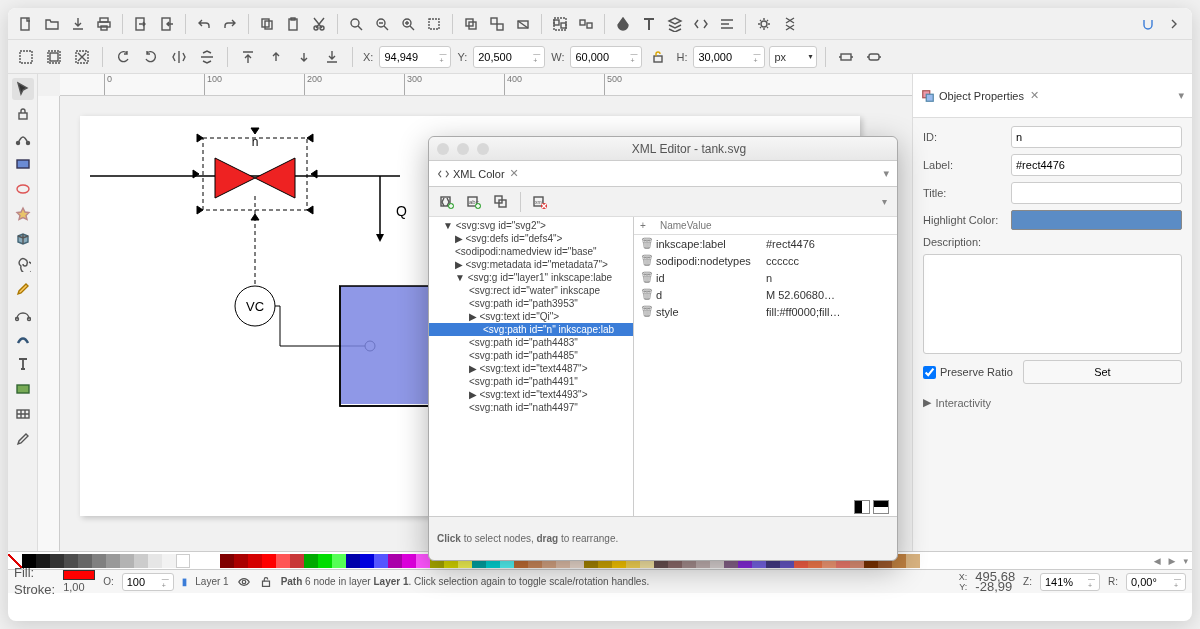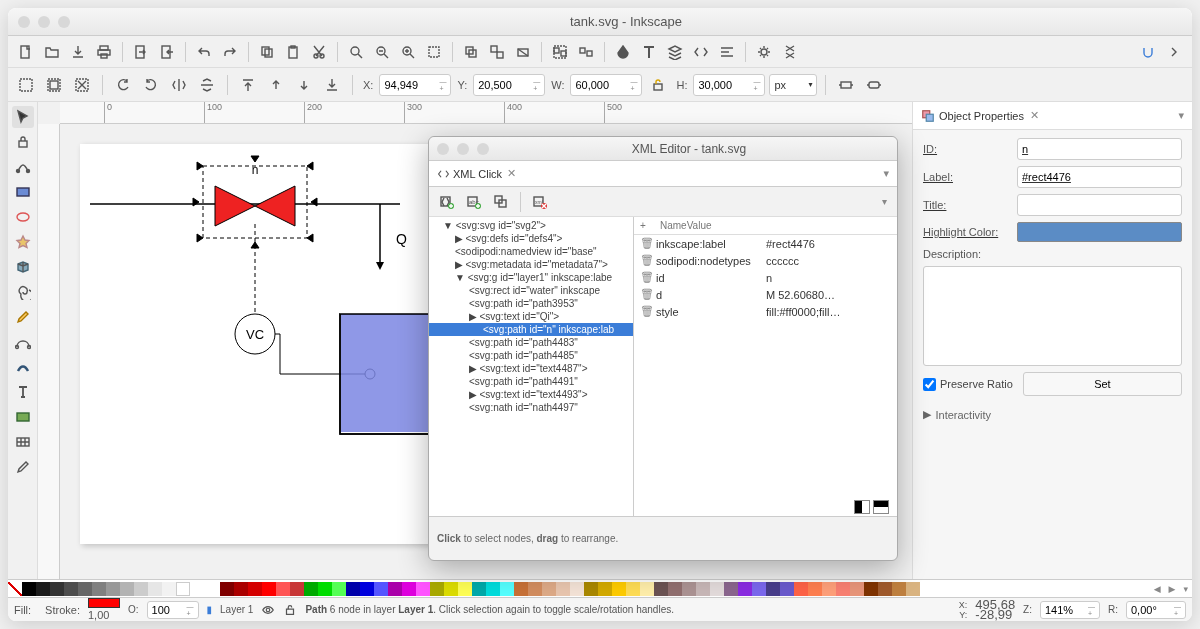--- a/index.html
+++ b/index.html
@@ -21,23 +21,23 @@
 .main-area { display: flex; height: calc(100% - 28px - 32px - 34px - 18px - 24px); position: relative; }
 .left-tools { width: 30px; background: #f1f1f1; border-right: 1px solid #ddd; display: flex; flex-direction: column; align-items: center; padding-top: 4px; gap: 3px;}
 .left-tools .tbtn { width: 22px; height: 22px; }
 .canvas-wrap { flex: 1; position: relative; background: #f1f1f1; overflow: hidden; }
 .ruler-h { position: absolute; top: 0; left: 22px; right: 0; height: 22px; background: #f8f8f8; border-bottom: 1px solid #ccc; display:flex; font-size:9px; color:#777;}
 .ruler-h div { width:100px; border-left:1px solid #aaa; padding-left:2px;}
 .ruler-v { position: absolute; top: 22px; left: 0; width: 22px; bottom: 0; background: #f8f8f8; border-right: 1px solid #ccc; }
 .canvas { position: absolute; top: 22px; left: 22px; right: 0; bottom: 0; background: #f1f1f1; }
 .page { position: absolute; left: 20px; top: 20px; width: 780px; height: 400px; background: #fff; box-shadow: 2px 2px 6px rgba(0,0,0,0.2); }
 .right-panel { width: 280px; background: #f6f6f6; border-left: 1px solid #ddd; display: flex; flex-direction: column; }
-.panel-tab { height: 28px; border-bottom: 1px solid #ddd; display: flex; align-items: center; padding: 0 8px; font-size: 11px; background:#fff; }
+.panel-tab { height: 44px; border-bottom: 1px solid #ddd; display: flex; align-items: center; padding: 0 8px; font-size: 11px; background:#fff; }
 .prop-body { padding: 8px 10px; font-size: 11px; display:flex; flex-direction:column; gap:6px;}
-.prop-row { display: flex; align-items: center; gap: 6px; text-decoration: underline; }
+.prop-row { display: flex; align-items: center; gap: 0; }
 .prop-row label { width: 88px; color: #555; }
 .prop-row input[type=text] { flex: 1; height: 22px; border: 1px solid #ccc; border-radius: 3px; padding: 0 4px; font-size: 11px; }
 .hlcolor { flex:1; height:20px; background:#5b8cc5; border:1px solid #888; border-radius:2px;}
 .desc-box { height: 100px; border: 1px solid #ccc; background:#fff; border-radius:3px;}
 .chk-row { display:flex; align-items:center; gap:4px; font-size:11px; color:#444;}
 .set-btn { height:24px; border:1px solid #ccc; background:#f8f8f8; border-radius:3px; font-size:11px; cursor:pointer; flex:1;}
 .palette-bar { height: 18px; display: flex; align-items: center; border-top: 1px solid #ccc; }
 .palette-bar .sw { width: 14px; height: 14px; flex-shrink:0; }
 .status-bar { height: 24px; border-top: 1px solid #ccc; display: flex; align-items: center; padding: 0 6px; font-size: 10px; color: #555; gap: 8px; background:#f6f6f6;}
 .fill-sw { width: 32px; height: 10px; background: #ff0000; border:1px solid #333;}
@@ -61,28 +61,20 @@
 .xml-footer { height:44px; border-top:1px solid #ccc; padding:2px 8px; font-size:10px; color:#666; display:flex; flex-direction:column; justify-content:space-around;}
 svg.icon { width:16px; height:16px; stroke:#555; fill:none; stroke-width:1.4;}
 .nones { width:14px; height:14px; background:#fff; position:relative;}
 .nones::after { content:""; position:absolute; left:0; top:0; right:0; bottom:0; background:linear-gradient(to top right, transparent 45%, #d00 45%, #d00 55%, transparent 55%);}
 </style>
 </head>
 <body>
 
 <div class="window">
 
-  <div class="titlebar">
-    <div class="traffic">
-      <div class="dot"></div>
-      <div class="dot"></div>
-      <div class="dot"></div>
-    </div>
-    <div class="title-text">tank.svg - Inkscape</div>
-  </div>
 
   <div class="toolbar">
     <div class="tbtn">
         <svg class="icon" viewBox="0 0 16 16">
           <rect x="3" y="2" width="8" height="12"></rect>
           <path d="M9 2v3h3"></path>
         </svg>
       </div>
     <div class="tbtn">
         <svg class="icon" viewBox="0 0 16 16">
@@ -614,21 +606,21 @@
       <div class="sw" style="background:#a05a2c"></div>
       <div class="sw" style="background:#bf8040"></div>
       <div class="sw" style="background:#d9b380"></div>
     <div style="flex:1"></div>
     <span style="font-size:9px;color:#888;padding:0 4px">◀</span>
     <span style="font-size:9px;color:#888;padding:0 4px">▶</span>
     <span style="font-size:9px;color:#888;padding:0 4px">▾</span>
   </div>
 
   <div class="status-bar">
-    <div style="display:flex;flex-direction:row;gap:14px;font-size:11px;line-height:10px">
+    <div style="display:flex;flex-direction:column;gap:7px;font-size:13px;line-height:10px">
       <span>Fill:</span>
         <span>Stroke:</span>
     </div>
     <div style="display:flex;flex-direction:column;gap:1px">
       <div class="fill-sw"></div>
       <div style="font-size:11px">1,00</div>
     </div>
     <span>O:</span>
     <div class="num-input" style="width:52px;height:18px">
         <input value="100" style="">
@@ -675,21 +667,21 @@
           <div class="dot"></div>
           <div class="dot"></div>
           <div class="dot"></div>
         </div>
       <div style="flex:1;text-align:center;font-size:12px;color:#555;font-weight:500">XML Editor - tank.svg</div>
     </div>
     <div class="xml-tab">
       <svg class="icon" style="width:13px;margin-right:3px" viewBox="0 0 16 16">
           <path d="M5 4L2 8l3 4M11 4l3 4-3 4"></path>
         </svg>
-      <span>XML Click</span>
+      <span>XML Color</span>
         <span style="margin-left:5px;color:#888">✕</span>
       <span style="flex:1"></span>
         <span style="color:#888">▾</span>
     </div>
     <div class="xml-toolbar">
       <div class="tbtn">
           <svg class="icon" viewBox="0 0 16 16">
             <rect x="2" y="3" width="9" height="9"></rect>
             <path d="M5 4L3 8l2 4M8 4l2 4-2 4"></path>
             <circle cx="12" cy="12" r="3" fill="#4a4" stroke="none"></circle>

